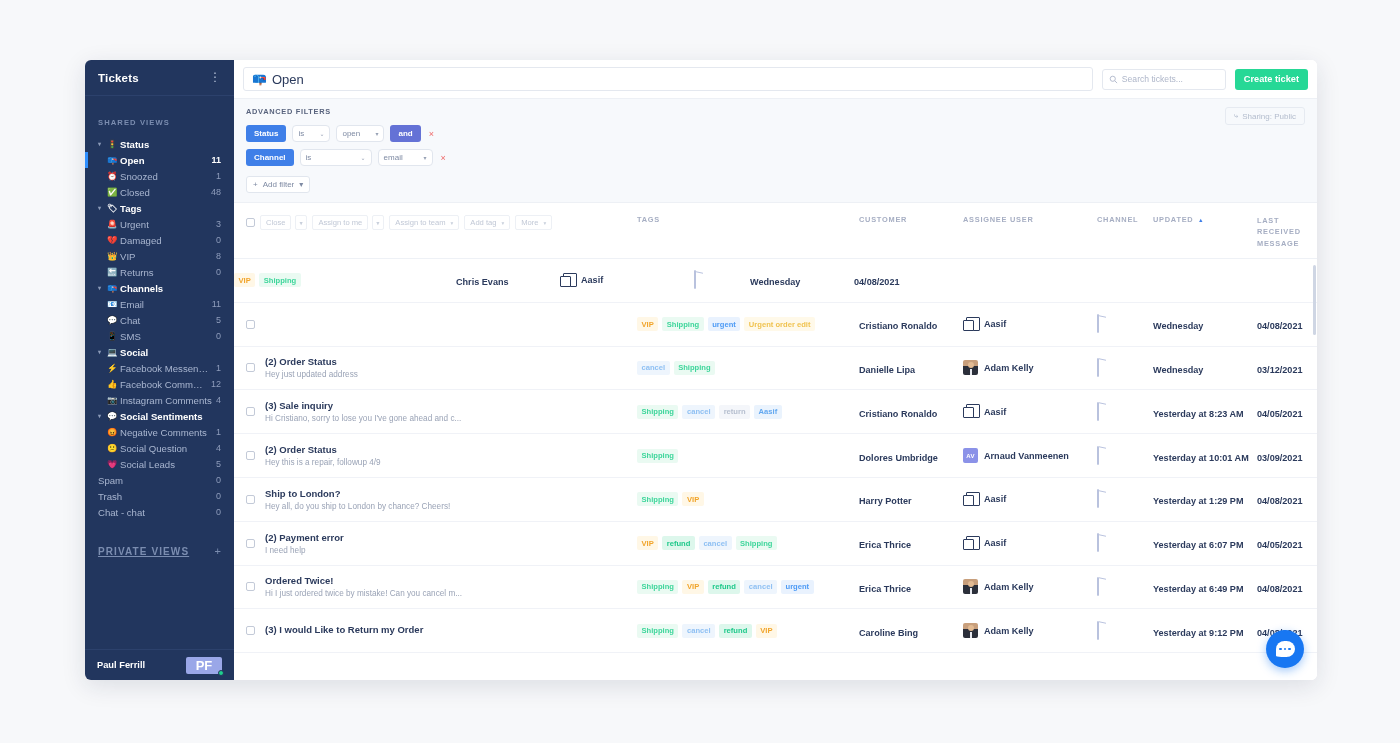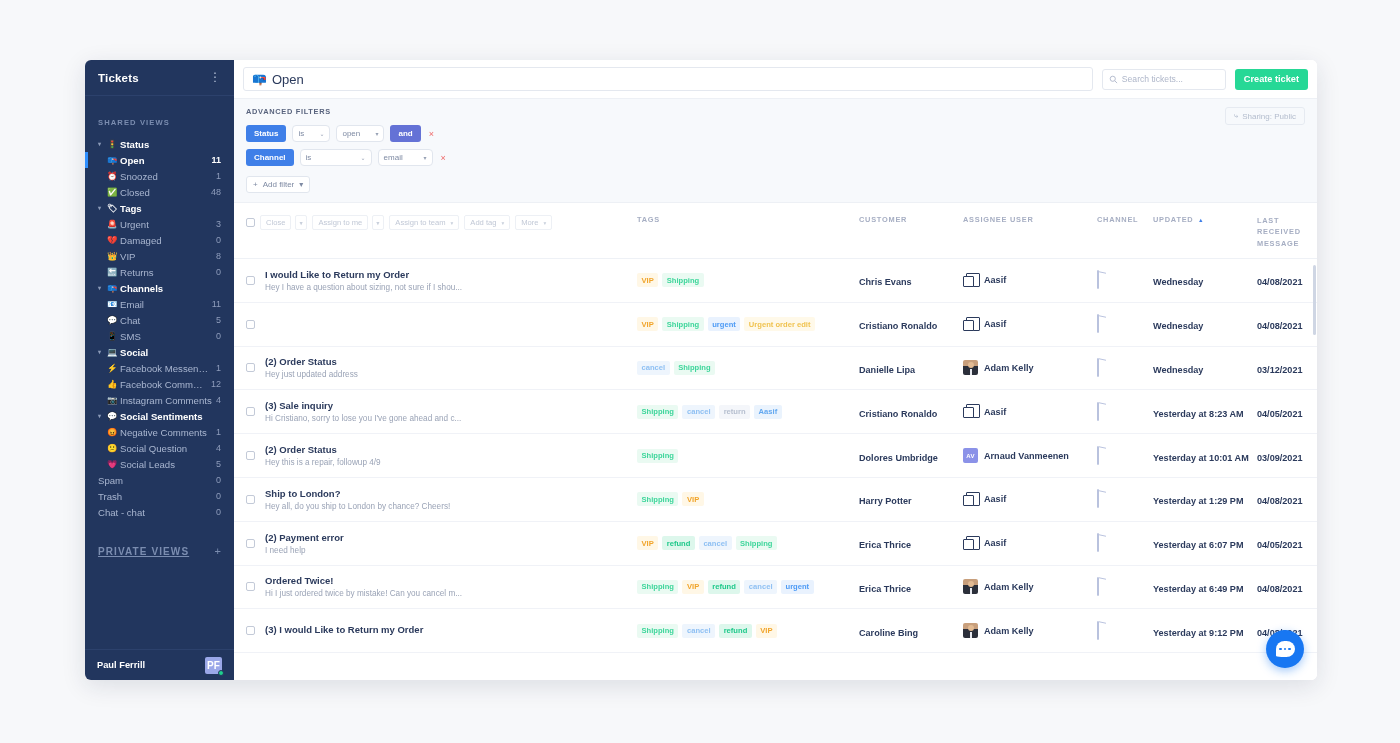--- a/index.html
+++ b/index.html
@@ -78,22 +78,22 @@
     display:flex; align-items:center; padding: 0 13px; margin-top: 26px;
   }
   .sb-priv .t { font-size:10px; letter-spacing:1.1px; color:#7b8db0; font-weight:bold; flex:1;text-decoration:underline;}
   .sb-priv .p { font-size:11px; color:#7b8db0; cursor:pointer; line-height:1;}
   .sb-foot {
     height: 31px; border-top: 1px solid #2c416c;
     display:flex; align-items:center; padding: 0 12px; gap:6px;
   }
   .sb-foot .nm { flex:1; font-size:9.3px; font-weight:bold; color:#fff; }
   .sb-av {
-    width:17px; height:17px; border-radius:2px; background:#9aa7e8;
-    color:#fff; font-size:10px; font-weight:bold;
+    width:36px; height:17px; border-radius:2px; background:#9aa7e8;
+    color:#fff; font-size:13px; font-weight:bold;
     display:flex; align-items:center; justify-content:center;
     position:relative;
   }
   .sb-av .dot {
     position:absolute; right:-2px; bottom:-2px; width:6px; height:6px;
     border-radius:50%; background:#1fd18d; border:1px solid #22365e;
   }
 
   
   .main { flex:1; display:flex; flex-direction:column; background:#fff; min-width:0; position:relative;}
@@ -539,27 +539,20 @@
         </div>
         <div class="col-last lastwrap">
           <div>LAST</div>
           <div>RECEIVED</div>
           <div>MESSAGE</div>
         </div>
       </div>
 
       <div class="tbody" id="tbody">
           <div class="trow">
-            <div class="lead">
-              <span class="cbx"></span>
-              <span class="subjwrap">
-                <span class="subj" style="display:block">I would Like to Return my Order</span>
-                <span class="prev" style="display:block">Hey I have a question about sizing, not sure if I shou...</span>
-              </span>
-            </div>
             <div class="col-tags tagcell">
               <span class="tg vip">VIP</span>
               <span class="tg shipping">Shipping</span>
             </div>
             <div class="col-cust"><span class="cust">Chris Evans</span></div>
             <div class="col-asg">
               <span class="asg">
                 <span class="av-copy"></span>
                 <span>Aasif</span>
               </span>

